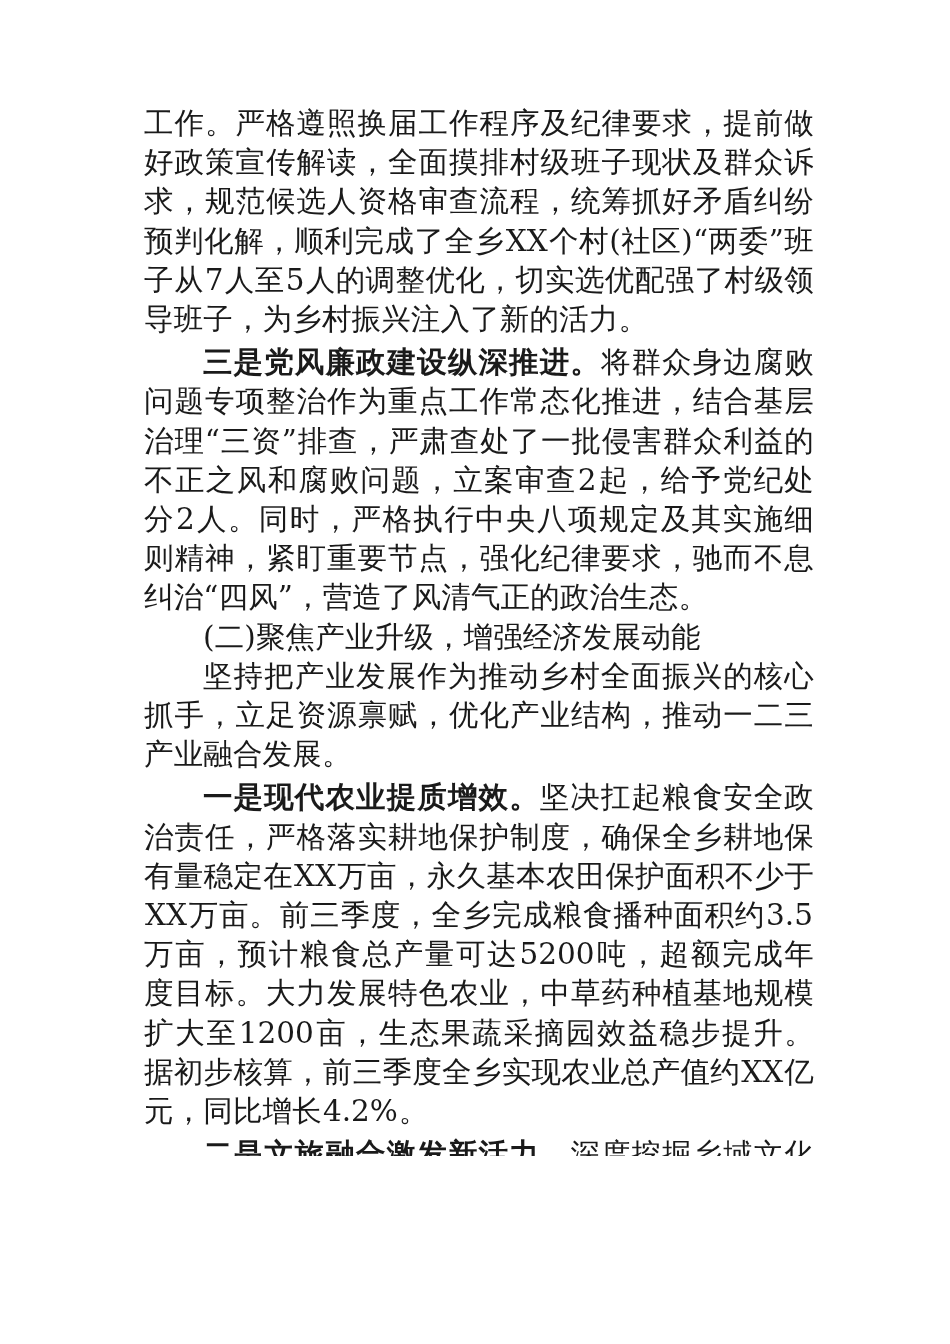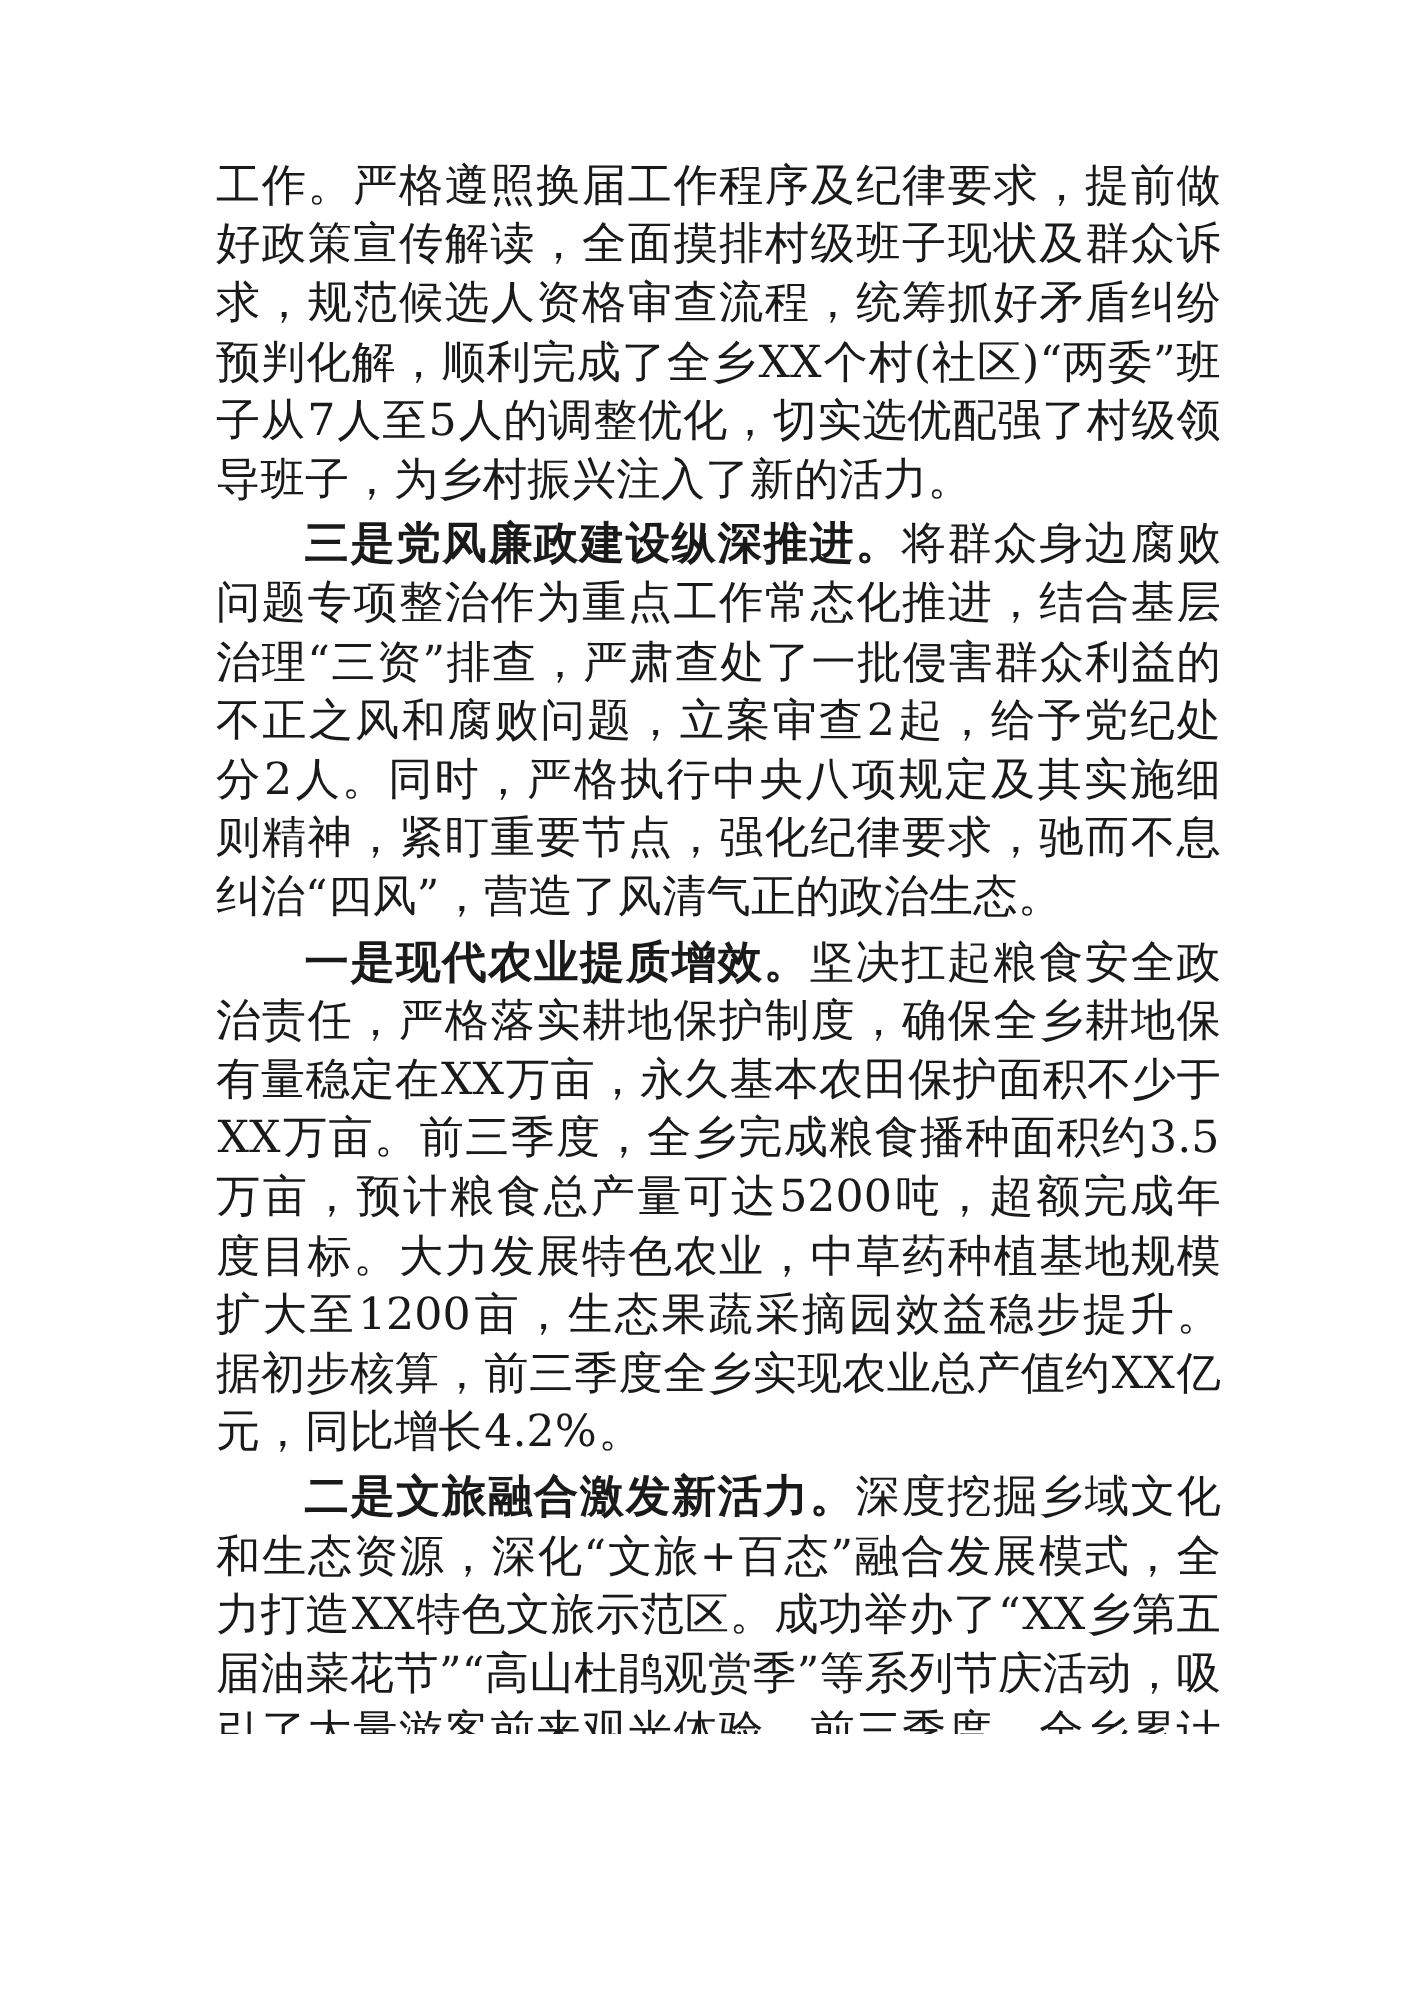--- a/index.html
+++ b/index.html
@@ -57,20 +57,22 @@
 </head>
 <body>
 
 <div class="page">
   <div class="doc-body">
 
     <p class="para" id="b0">工作。严格遵照换届工作程序及纪律要求，提前做好政策宣传解读，全面摸排村级班子现状及群众诉求，规范候选人资格审查流程，统筹抓好矛盾纠纷预判化解，顺利完成了全乡<span class="num">XX</span>个村(社区)“两委”班子从<span class="num">7</span>人至<span class="num">5</span>人的调整优化，切实选优配强了村级领导班子，为乡村振兴注入了新的活力。</p>
 
     <p class="para indent gap-before" id="b1"><span class="run-in-head">三是党风廉政建设纵深推进。</span><span class="body-text">将群众身边腐败问题专项整治作为重点工作常态化推进，结合基层治理“三资”排查，严肃查处了一批侵害群众利益的不正之风和腐败问题，立案审查<span class="num">2</span>起，给予党纪处分<span class="num">2</span>人。同时，严格执行中央八项规定及其实施细则精神，紧盯重要节点，强化纪律要求，驰而不息纠治“四风”，营造了风清气正的政治生态。</span></p>
 
+    <p class="para indent" id="b2">(二)聚焦产业升级，增强经济发展动能</p>
 
+    <p class="para indent" id="b3">坚持把产业发展作为推动乡村全面振兴的核心抓手，立足资源禀赋，优化产业结构，推动一二三产业融合发展。</p>
 
     <p class="para indent gap-before" id="b4"><span class="run-in-head">一是现代农业提质增效。</span><span class="body-text">坚决扛起粮食安全政治责任，严格落实耕地保护制度，确保全乡耕地保有量稳定在<span class="num">XX</span>万亩，永久基本农田保护面积不少于<span class="num">XX</span>万亩。前三季度，全乡完成粮食播种面积约<span class="num">3.5</span>万亩，预计粮食总产量可达<span class="num">5200</span>吨，超额完成年度目标。大力发展特色农业，中草药种植基地规模扩大至<span class="num">1200</span>亩，生态果蔬采摘园效益稳步提升。据初步核算，前三季度全乡实现农业总产值约<span class="num">XX</span>亿元，同比增长<span class="num">4.2%</span>。</span></p>
 
     <p class="para indent gap-before" id="b5"><span class="run-in-head">二是文旅融合激发新活力。</span><span class="body-text">深度挖掘乡域文化和生态资源，深化“文旅+百态”融合发展模式，全力打造<span class="num">XX</span>特色文旅示范区。成功举办了“<span class="num">XX</span>乡第五届油菜花节”“高山杜鹃观赏季”等系列节庆活动，吸引了大量游客前来观光体验。前三季度，全乡累计接待游客约<span class="num">15</span>万人次，实现旅游综合收入超过<span class="num">XX</span>万元，同比增长。同时，积极培育乡村旅游新业态，引导发展精品民宿、农家乐、非遗体验馆等项目，带动周边超过户村民增收。</span></p>
 
   </div>
 </div>
 
 </body></html>

